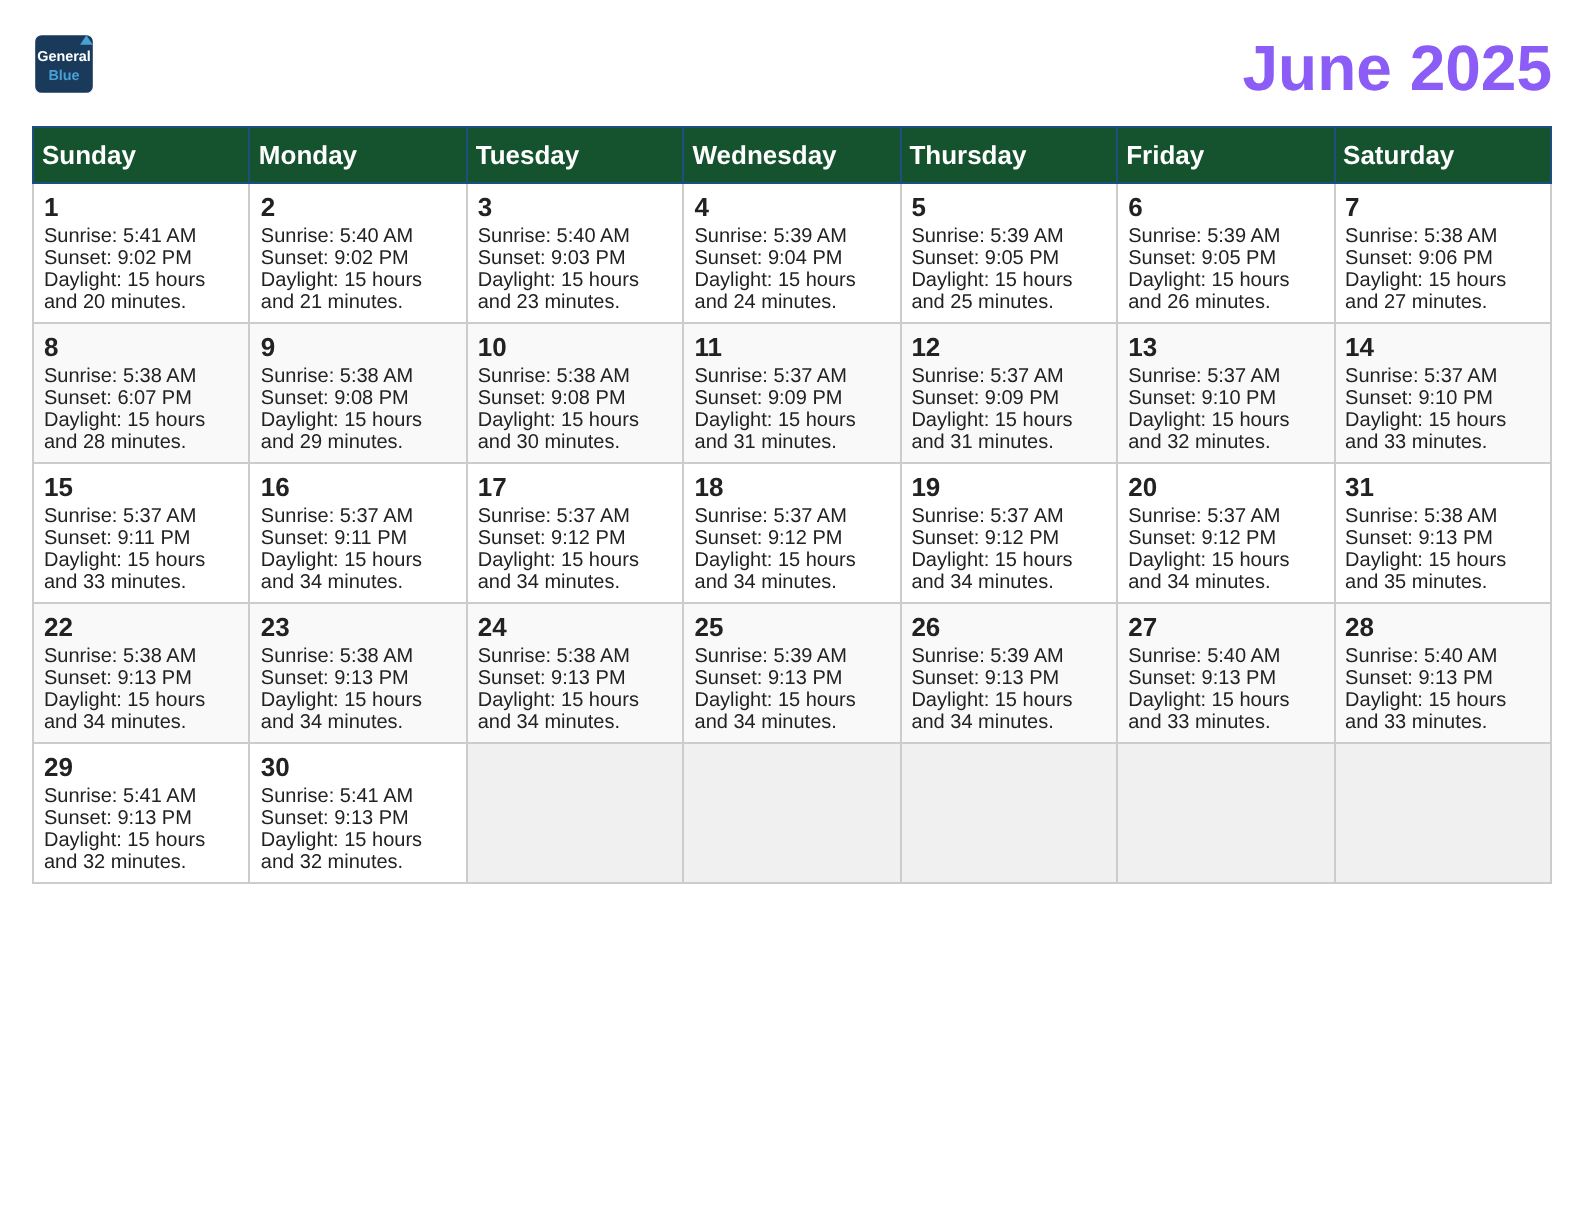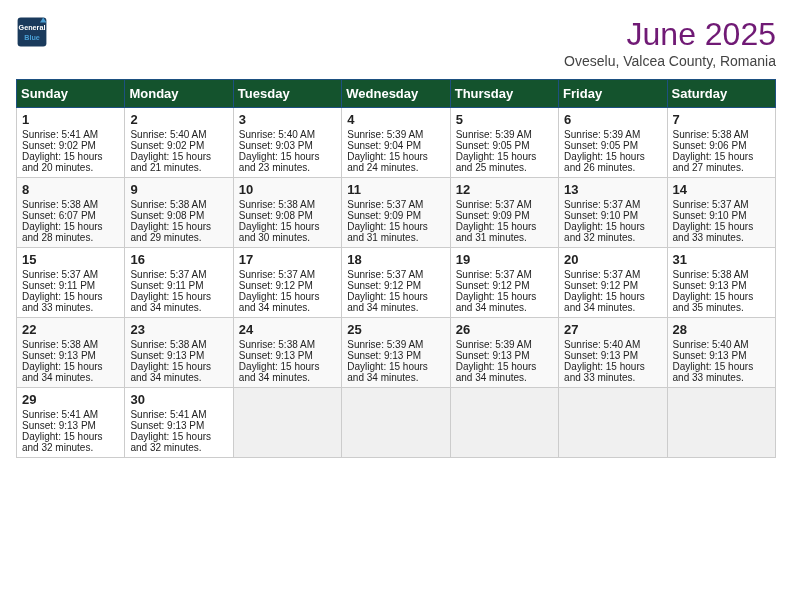--- a/index.html
+++ b/index.html
@@ -23,22 +23,22 @@
     }
     .logo-icon {
       width: 32px;
       height: 32px;
     }
     .title-area {
       text-align: right;
     }
     .calendar-title {
       font-size: 32px;
-      font-weight: normal;
-      color: #701a75;
+      font-weight: bold;
+      color: #8b5cf6;
     }
     .calendar-subtitle {
       font-size: 14px;
       color: #444;
     }
     table {
       width: 100%;
       border-collapse: collapse;
       border: 1px solid #ccc;
     }
@@ -86,21 +86,20 @@
   <div class="logo">
     <svg class="logo-icon" viewBox="0 0 40 40">
       <rect x="2" y="2" width="36" height="36" rx="4" fill="#1a3a5c"></rect>
       <text x="20" y="18" text-anchor="middle" fill="white" font-size="9" font-weight="bold" font-family="Arial">General</text>
       <text x="20" y="30" text-anchor="middle" fill="#4a9fd4" font-size="9" font-weight="bold" font-family="Arial">Blue</text>
       <polygon points="30,8 38,8 34,2" fill="#4a9fd4"></polygon>
     </svg>
   </div>
   <div class="title-area">
     <div class="calendar-title">June 2025</div>
-    <div class="calendar-subtitle">Oveselu, Valcea County, Romania</div>
   </div>
 </div>
 
 <table>
   <thead>
     <tr>
 
     <th>Sunday</th>
         <th>Monday</th>
         <th>Tuesday</th>

